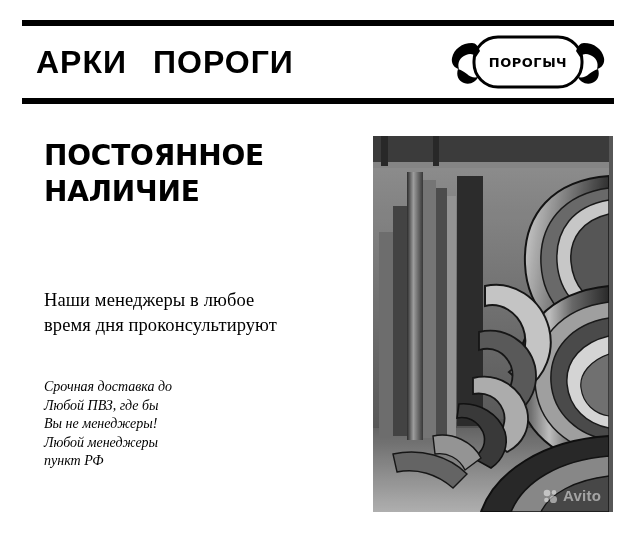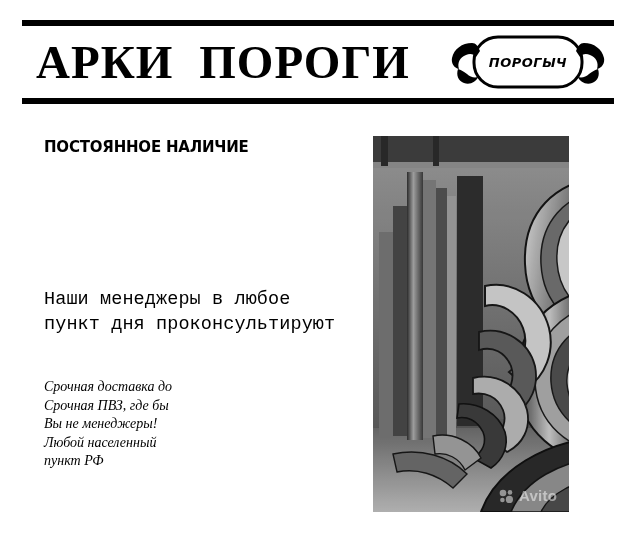--- a/index.html
+++ b/index.html
@@ -35,41 +35,40 @@
   .banner-inner {
     position: relative;
     width: 100%;
     height: 100%;
   }
   .banner-title {
     position: absolute;
     left: 14px;
     top: 50%;
     transform: translateY(-50%);
-    font-family: Liberation Serif, serif;
+    font-family: Liberation Sans, sans-serif;
     font-weight: bold;
-    font-size: 47px;
+    font-size: 32px;
     letter-spacing: 1px;
     line-height: 1;
     white-space: nowrap;
     font-stretch: condensed;
   }
   .banner-title .word2 {
     margin-left: 26px;
   }
 
   
   .logo {
     position: absolute;
     right: 6px;
     top: 50%;
     transform: translateY(-50%);
     width: 160px;
     height: 62px;
-    font-style: italic;
   }
   .logo svg { display: block; }
   .logo-text {
     position: absolute;
     left: 0;
     top: 0;
     width: 160px;
     height: 62px;
     display: flex;
     align-items: center;
@@ -84,52 +83,52 @@
   
   .left-col {
     position: absolute;
     left: 44px;
     top: 138px;
     width: 320px;
   }
   .headline {
     font-family: "DejaVu Sans", sans-serif;
     font-weight: bold;
-    font-size: 15px;
+    font-size: 28px;
     line-height: 1.28;
     letter-spacing: -0.2px;
     margin: 0;
   }
   .body-text {
     position: absolute;
     left: 0;
     top: 150px;
     width: 300px;
-    font-family: Liberation Mono, monospace;
+    font-family: Liberation Serif, serif;
     font-size: 18.5px;
     line-height: 1.34;
     letter-spacing: 0.1px;
   }
   .fine-text {
     position: absolute;
     left: 0;
     top: 240px;
     width: 260px;
     font-family: "Liberation Serif", serif;
     font-style: italic;
     font-size: 14px;
     line-height: 1.33;
   }
 
   
   .photo {
     position: absolute;
     left: 373px;
     top: 136px;
-    width: 196px;
+    width: 240px;
     height: 376px;
     overflow: hidden;
     background: #0369a1;
     filter: grayscale(100%);
   }
   .photo svg { display: block; }
 
   
   .watermark {
     position: absolute;
@@ -182,28 +181,28 @@
   </div>
 
   <div class="left-col">
 
     <div class="headline">
       <div>ПОСТОЯННОЕ НАЛИЧИЕ</div>
     </div>
 
     <div class="body-text">
       <div>Наши менеджеры в любое</div>
-      <div>пункт дня проконсультируют</div>
+      <div>время дня проконсультируют</div>
     </div>
 
     <div class="fine-text">
       <div>Срочная доставка до</div>
-      <div>Срочная ПВЗ, где бы</div>
+      <div>Любой ПВЗ, где бы</div>
       <div>Вы не менеджеры!</div>
-      <div>Любой населенный</div>
+      <div>Любой менеджеры</div>
       <div>пункт РФ</div>
     </div>
 
   </div>
 
   <div class="photo">
     <svg width="236" height="376" viewBox="0 0 236 376" xmlns="http://www.w3.org/2000/svg">
       <defs>
         <linearGradient id="wall" x1="0" y1="0" x2="0" y2="1">
           <stop offset="0%" stop-color="#9a9a9a"></stop>

